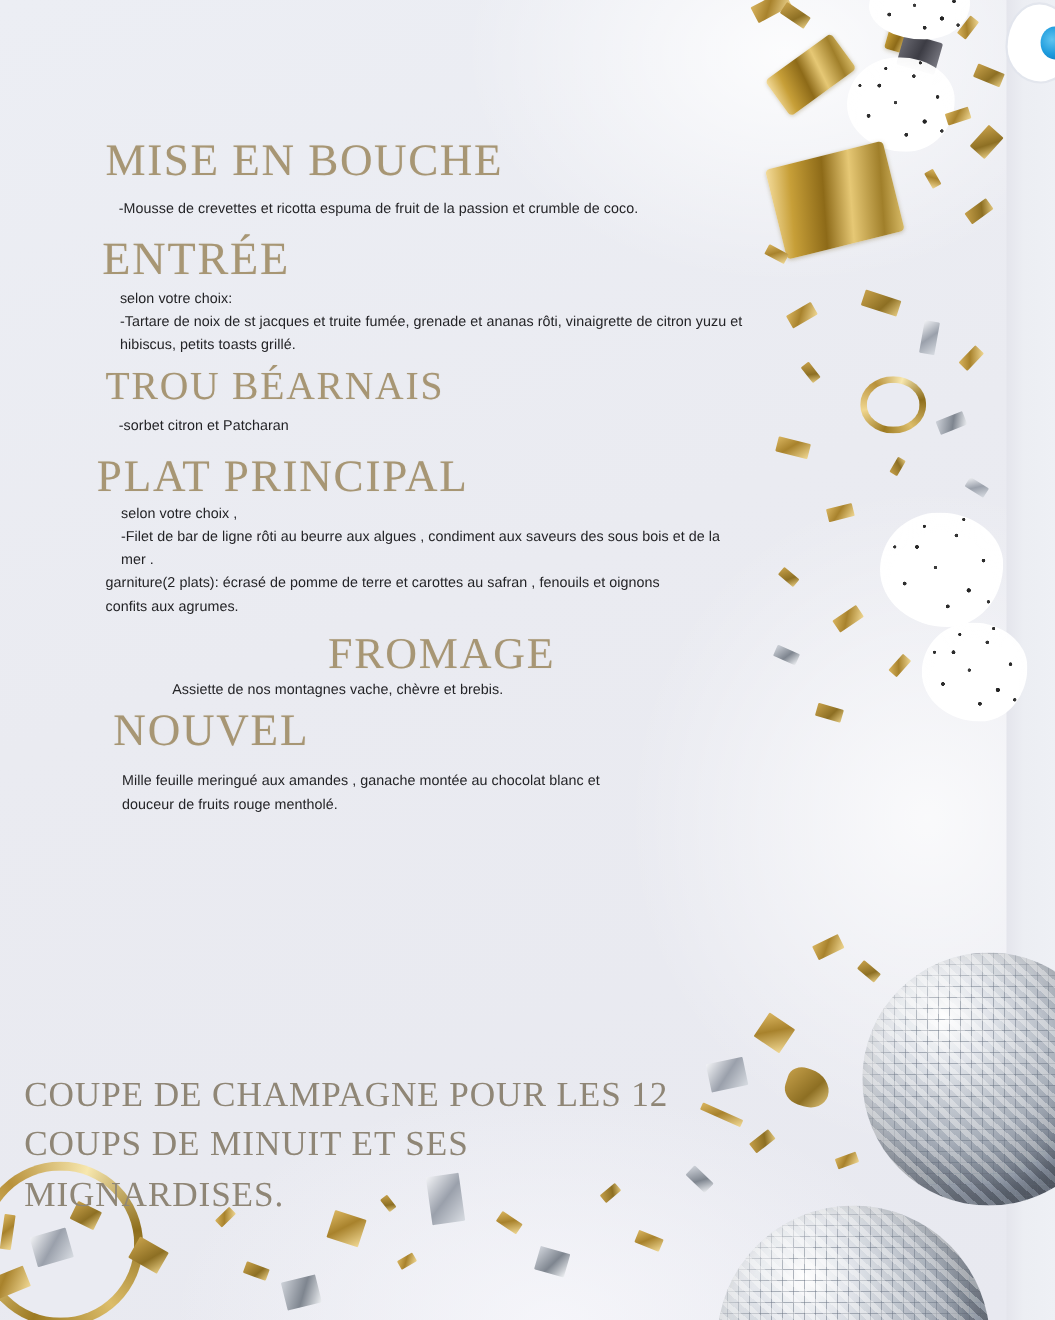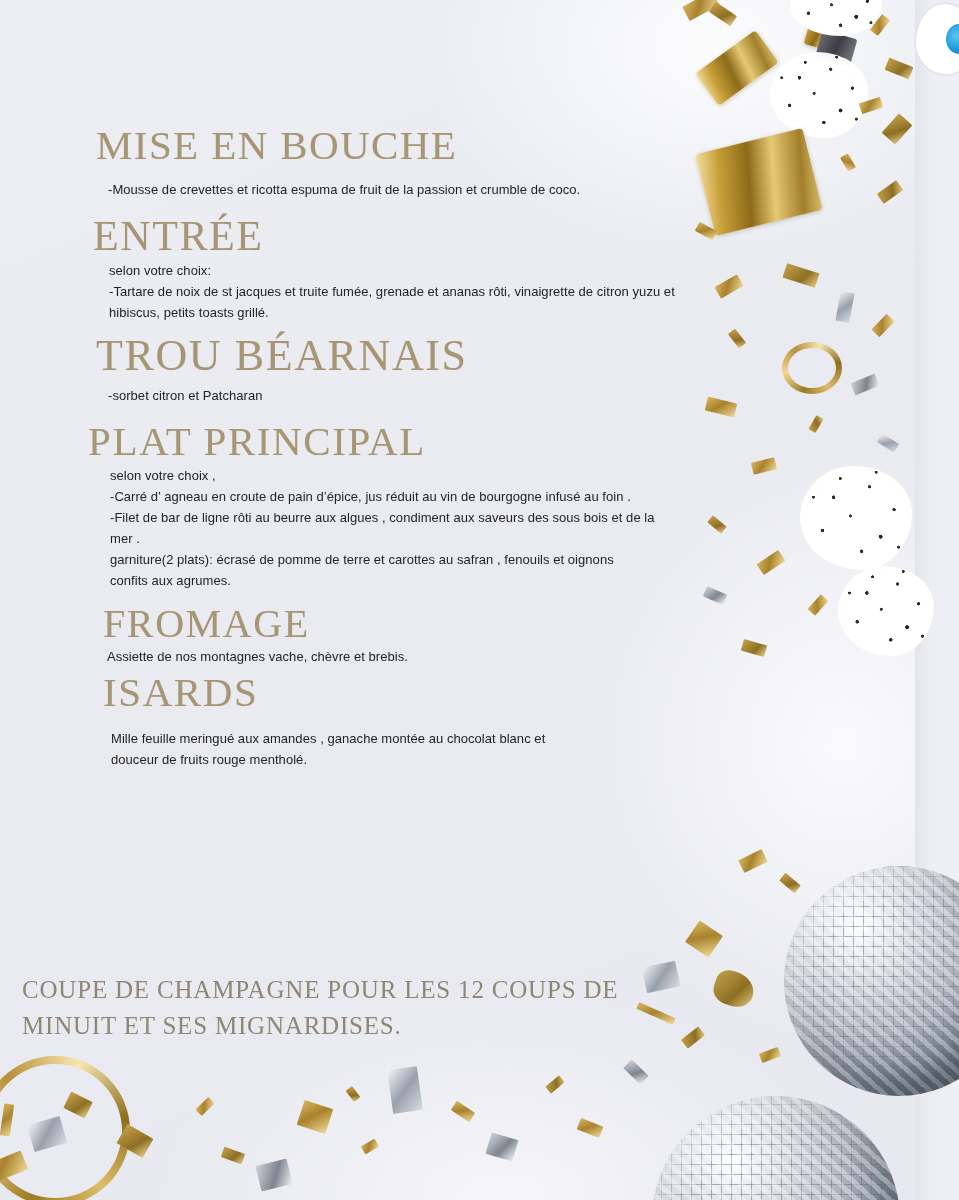--- a/index.html
+++ b/index.html
@@ -191,21 +191,21 @@
     letter-spacing: 0.05px;
   }
 
   .footer-note {
     position: absolute;
     left: 22px;
     top: 972px;
     width: 640px;
     font-family: "Liberation Serif", "DejaVu Serif", serif;
     color: #8f8676;
-    font-size: 25px;
+    font-size: 32px;
     letter-spacing: 0.8px;
     line-height: 1.42;
   }
 </style>
 </head>
 <body>
 
 <div class="poster">
 
   <div class="photo-area"></div>
@@ -298,39 +298,38 @@
       <div class="body-text" style="width:570px; margin-top:12px; margin-left:12px;"> -Mousse de crevettes et ricotta espuma de fruit de la passion et crumble de coco.</div>
     </div>
 
     <div class="section" style="padding-left:93px; margin-top:14px;">
       <div class="heading" style="font-size:42px;">ENTRÉE</div>
       <div class="body-text" style="width:580px; margin-top:2px; margin-left:16px;">selon votre choix:</div>
       <div class="body-text" style="width:580px; margin-left:16px;">-Tartare de noix de st jacques et truite fumée, grenade et ananas rôti, vinaigrette de citron yuzu et hibiscus, petits toasts grillé.</div>
     </div>
 
     <div class="section" style="padding-left:96px; margin-top:10px;">
-      <div class="heading" style="font-size:44px;">TROU BÉARNAIS</div>
+      <div class="heading" style="font-size:36px;">TROU BÉARNAIS</div>
       <div class="body-text" style="width:570px; margin-top:5px; margin-left:12px;"> -sorbet citron et Patcharan</div>
     </div>
 
     <div class="section" style="padding-left:88px; margin-top:14px;">
       <div class="heading" style="font-size:41px;">PLAT PRINCIPAL</div>
       <div class="body-text" style="width:580px; margin-top:2px; margin-left:22px;">selon votre choix ,</div>
-      <div class="body-text" style="width:570px; margin-left:22px;">-Carré d’ agneau en croute de pain d’épice,  jus réduit au vin de bourgogne infusé au foin  .</div>
       <div class="body-text" style="width:570px; margin-left:22px;">-Filet de bar de ligne rôti au beurre aux algues , condiment aux saveurs des sous bois et de la mer .</div>
-      <div class="body-text" style="width:540px; margin-left:22px;">garniture(2 plats): écrasé de pomme de terre et carottes au safran , fenouils et oignons confits aux agrumes.</div>
-    </div>
-
-    <div class="section" style="padding-left:103px; margin-top:12px;">
+      <div class="body-text" style="width:540px; margin-left:8px;">garniture(2 plats): écrasé de pomme de terre et carottes au safran , fenouils et oignons confits aux agrumes.</div>
+    </div>
+
+    <div class="section" style="padding-left:103px; margin-top:12px;text-align:center;">
       <div class="heading" style="font-size:40px;">FROMAGE</div>
       <div class="body-text" style="width:400px; margin-top:1px; margin-left:4px;">Assiette de nos montagnes vache, chèvre et brebis.</div>
     </div>
 
     <div class="section" style="padding-left:103px; margin-top:4px;">
-      <div class="heading" style="font-size:41px;">ISARDS</div>
+      <div class="heading" style="font-size:41px;">NOUVEL</div>
       <div class="body-text" style="width:480px; margin-top:14px; margin-left:8px;">Mille feuille meringué aux amandes , ganache montée au chocolat blanc et douceur de fruits rouge mentholé.</div>
     </div>
 
   </div>
 
   <div class="footer-note">COUPE DE CHAMPAGNE  POUR LES 12 COUPS DE MINUIT ET SES MIGNARDISES.</div>
 
 </div>
 
 </body></html>

